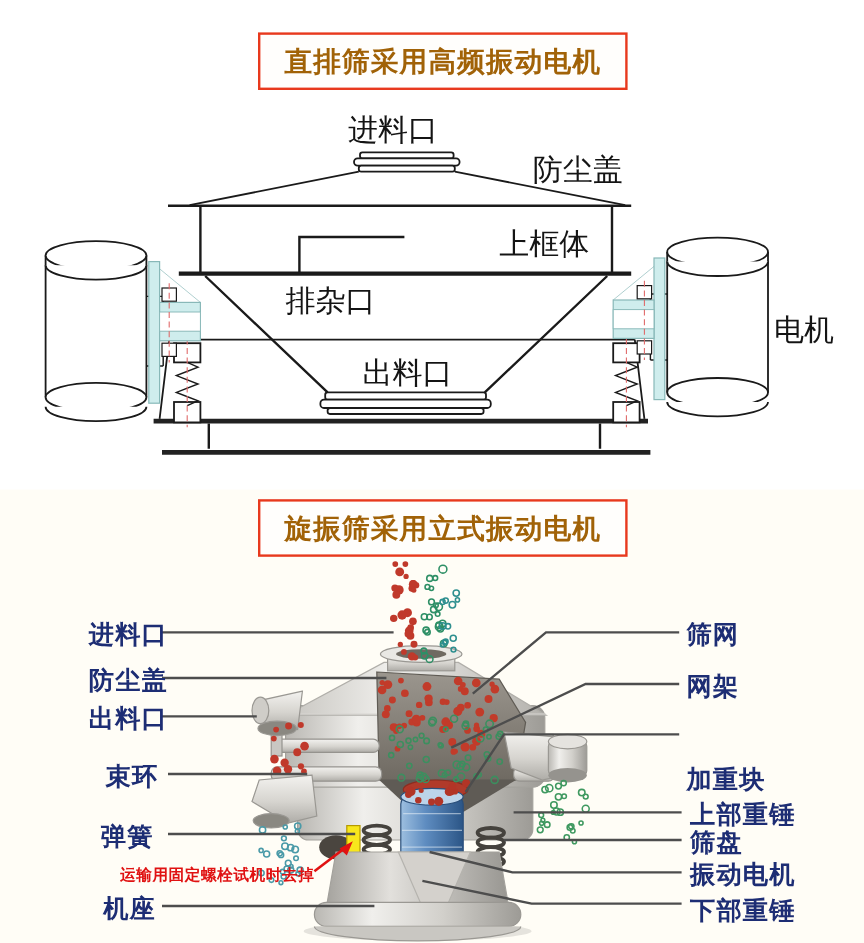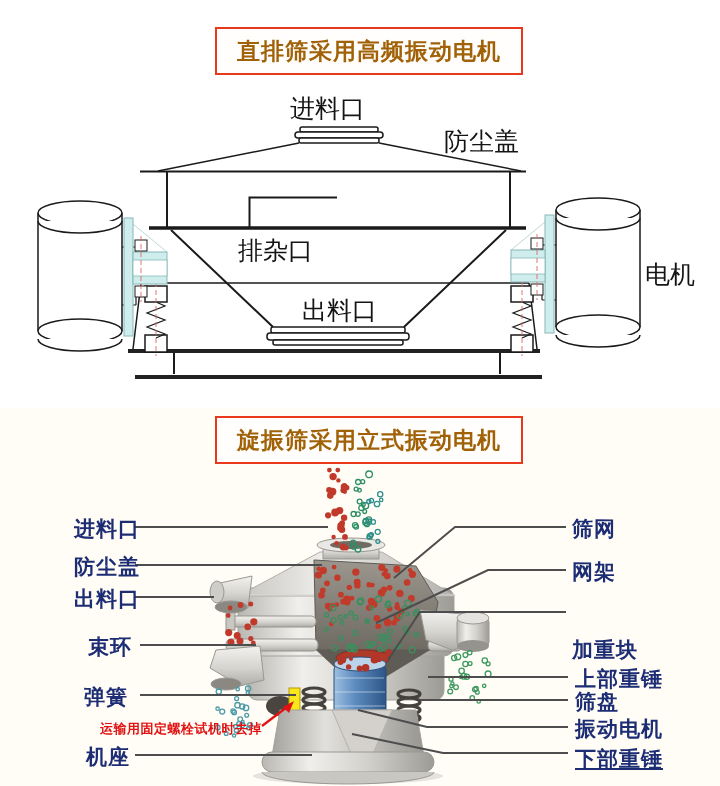--- a/index.html
+++ b/index.html
@@ -479,20 +479,21 @@
     <g>
       <path d="M262,726 L291,704" stroke="#e01212" stroke-width="2.2" fill="none"></path>
       <polygon points="294,701 283,707 289,713" fill="#e01212"></polygon>
     </g>
   </svg>
 
   <div class="banner top">直排筛采用高频振动电机</div>
 
   <div class="lbl-top" style="left:290px;top:92px;">进料口</div>
   <div class="lbl-top" style="left:444px;top:125px;">防尘盖</div>
+  <div class="lbl-top" style="left:416px;top:187px;">上框体</div>
   <div class="lbl-top" style="left:238px;top:234px;">排杂口</div>
   <div class="lbl-top" style="left:302px;top:294px;">出料口</div>
   <div class="lbl-top" style="left:634px;top:258px;margin-left:11px;">电机</div>
 
   <div class="banner bot">旋振筛采用立式振动电机</div>
 
   <div class="lbl-nav" style="left:74px;top:515px;">进料口</div>
   <div class="lbl-nav" style="left:74px;top:553px;">防尘盖</div>
   <div class="lbl-nav" style="left:74px;top:585px;">出料口</div>
   <div class="lbl-nav" style="left:88px;top:633px;">束环</div>
@@ -500,14 +501,14 @@
   <div class="lbl-nav" style="left:86px;top:743px;">机座</div>
 
   <div class="lbl-warn" style="left:100px;top:720px;">运输用固定螺栓试机时去掉</div>
 
   <div class="lbl-nav" style="left:572px;top:515px;">筛网</div>
   <div class="lbl-nav" style="left:572px;top:558px;">网架</div>
   <div class="lbl-nav" style="left:572px;top:636px;text-align:right;">加重块</div>
   <div class="lbl-nav" style="left:575px;top:665px;">上部重锤</div>
   <div class="lbl-nav" style="left:575px;top:688px;text-align:center;">筛盘</div>
   <div class="lbl-nav" style="left:575px;top:715px;">振动电机</div>
-  <div class="lbl-nav" style="left:575px;top:745px;text-decoration:underline;">下部重锤</div>
+  <div class="lbl-nav" style="left:575px;top:745px;">下部重锤</div>
 </div>
 
 </body></html>

